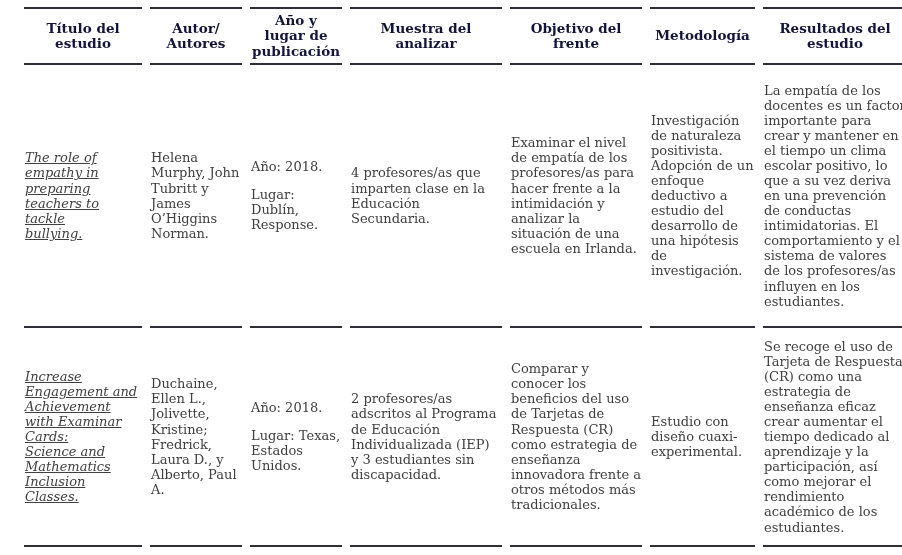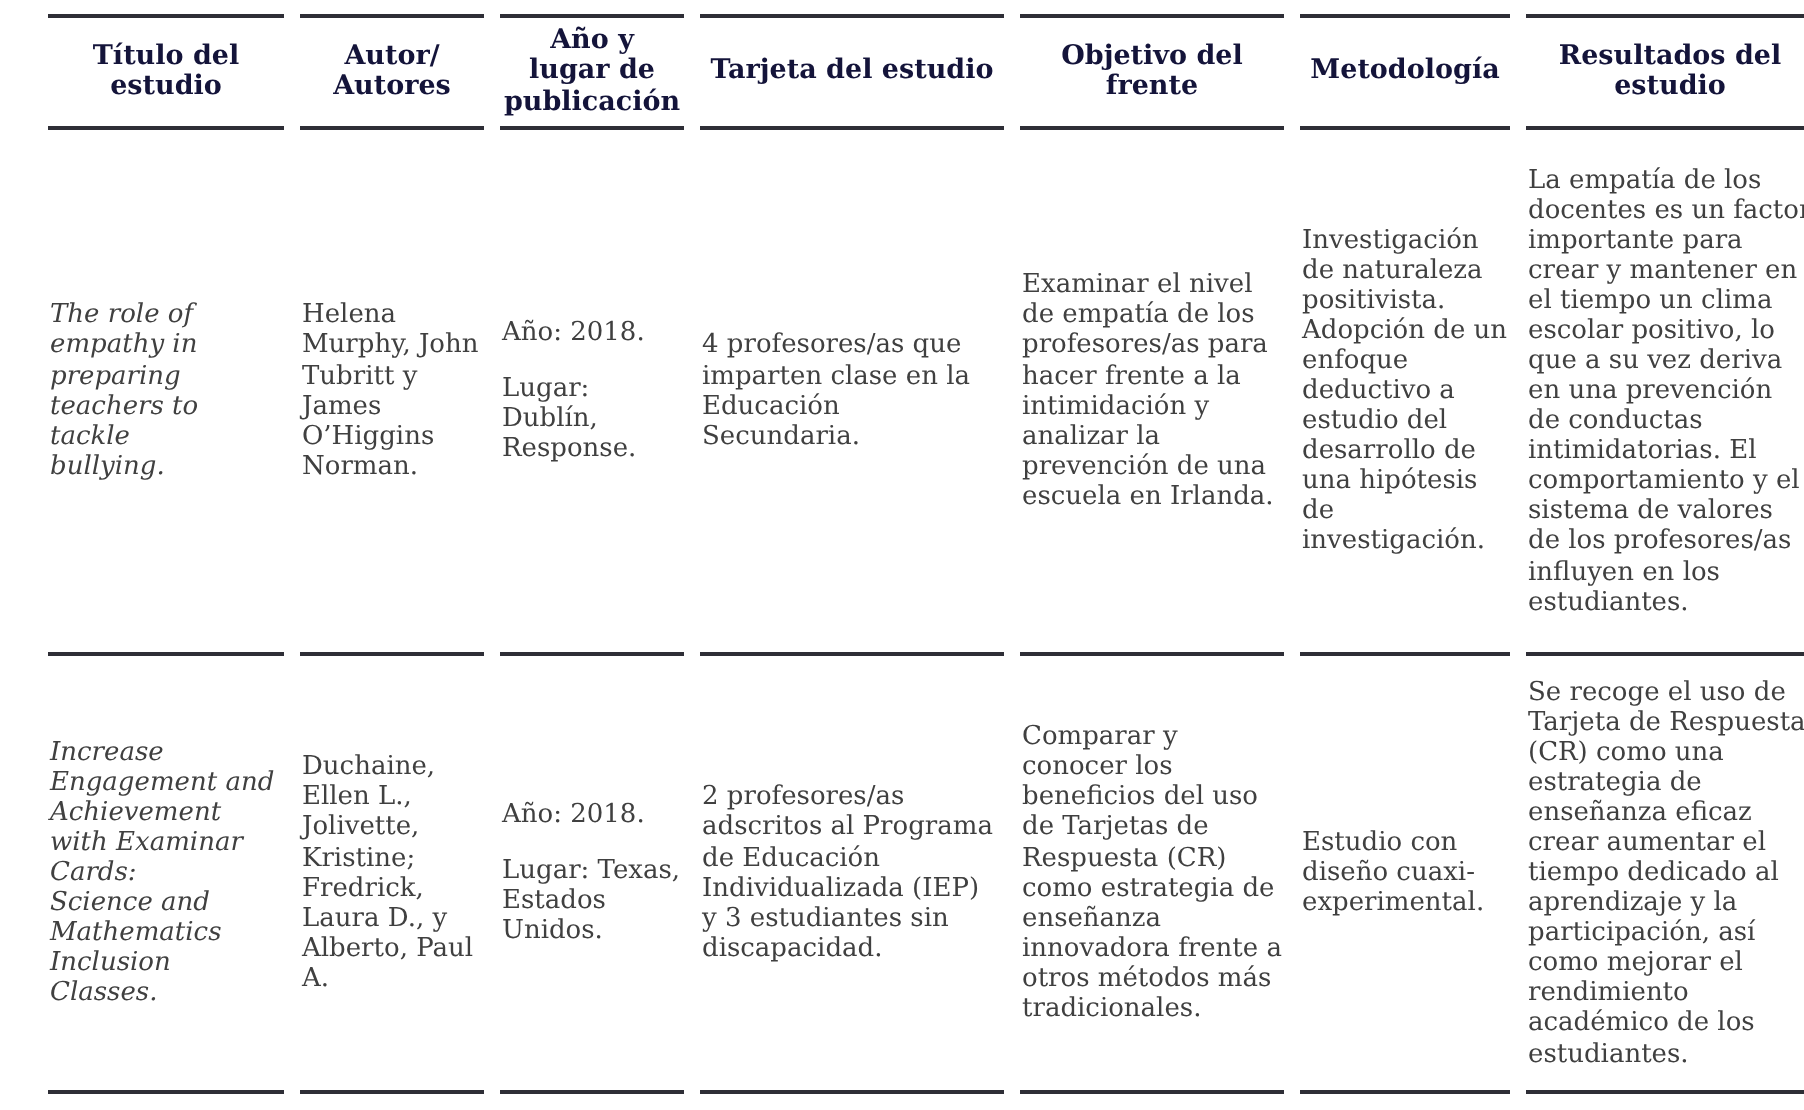--- a/index.html
+++ b/index.html
@@ -41,20 +41,21 @@
     font-size: 13px;
     line-height: 1.16;
     vertical-align: middle;
     padding: 5px 1px;
     border-bottom: 2px solid #2e2e36;
     color: #404040;
   }
   td.c-titulo {
     font-style: italic;
     white-space: pre-line;
+    text-decoration: underline;
   }
   .b { font-weight: normal; }
   .lugar-block { margin-top: 13px; }
 </style>
 </head>
 <body>
 
 <table class="studies">
   <colgroup>
     <col style="width:118px">
@@ -67,42 +68,42 @@
   </colgroup>
   <thead>
     <tr>
       <th>Título del
 estudio</th>
       <th>Autor/
 Autores</th>
       <th>Año y
 lugar de
 publicación</th>
-      <th>Tarjeta del estudio</th>
+      <th>Muestra del analizar</th>
       <th>Objetivo del
 frente</th>
       <th>Metodología</th>
       <th>Resultados del
 estudio</th>
     </tr>
   </thead>
   <tbody>
     <tr class="r1">
       <td class="c-titulo">The role of
 empathy in
 preparing
 teachers to tackle
 bullying.</td>
       <td>Helena Murphy, John Tubritt y James O’Higgins Norman.</td>
       <td>
         <div><span class="b">Año</span><span>: 2018.</span></div>
         <div class="lugar-block"><span class="b">Lugar</span><span>: Dublín, Response.</span></div>
       </td>
       <td>4 profesores/as que imparten clase en la Educación Secundaria.</td>
-      <td>Examinar el nivel de empatía de los profesores/as para hacer frente a la intimidación y analizar la prevención de una escuela en Irlanda.</td>
+      <td>Examinar el nivel de empatía de los profesores/as para hacer frente a la intimidación y analizar la situación de una escuela en Irlanda.</td>
       <td>Investigación de naturaleza positivista. Adopción de un enfoque deductivo a estudio del desarrollo de una hipótesis de investigación.</td>
       <td>La empatía de los docentes es un factor importante para crear y mantener en el tiempo un clima escolar positivo, lo que a su vez deriva en una prevención de conductas intimidatorias. El comportamiento y el sistema de valores de los profesores/as influyen en los estudiantes.</td>
     </tr>
     <tr class="r2">
       <td class="c-titulo">Increase
 Engagement and
 Achievement
 with Examinar
 Cards:
 Science and

